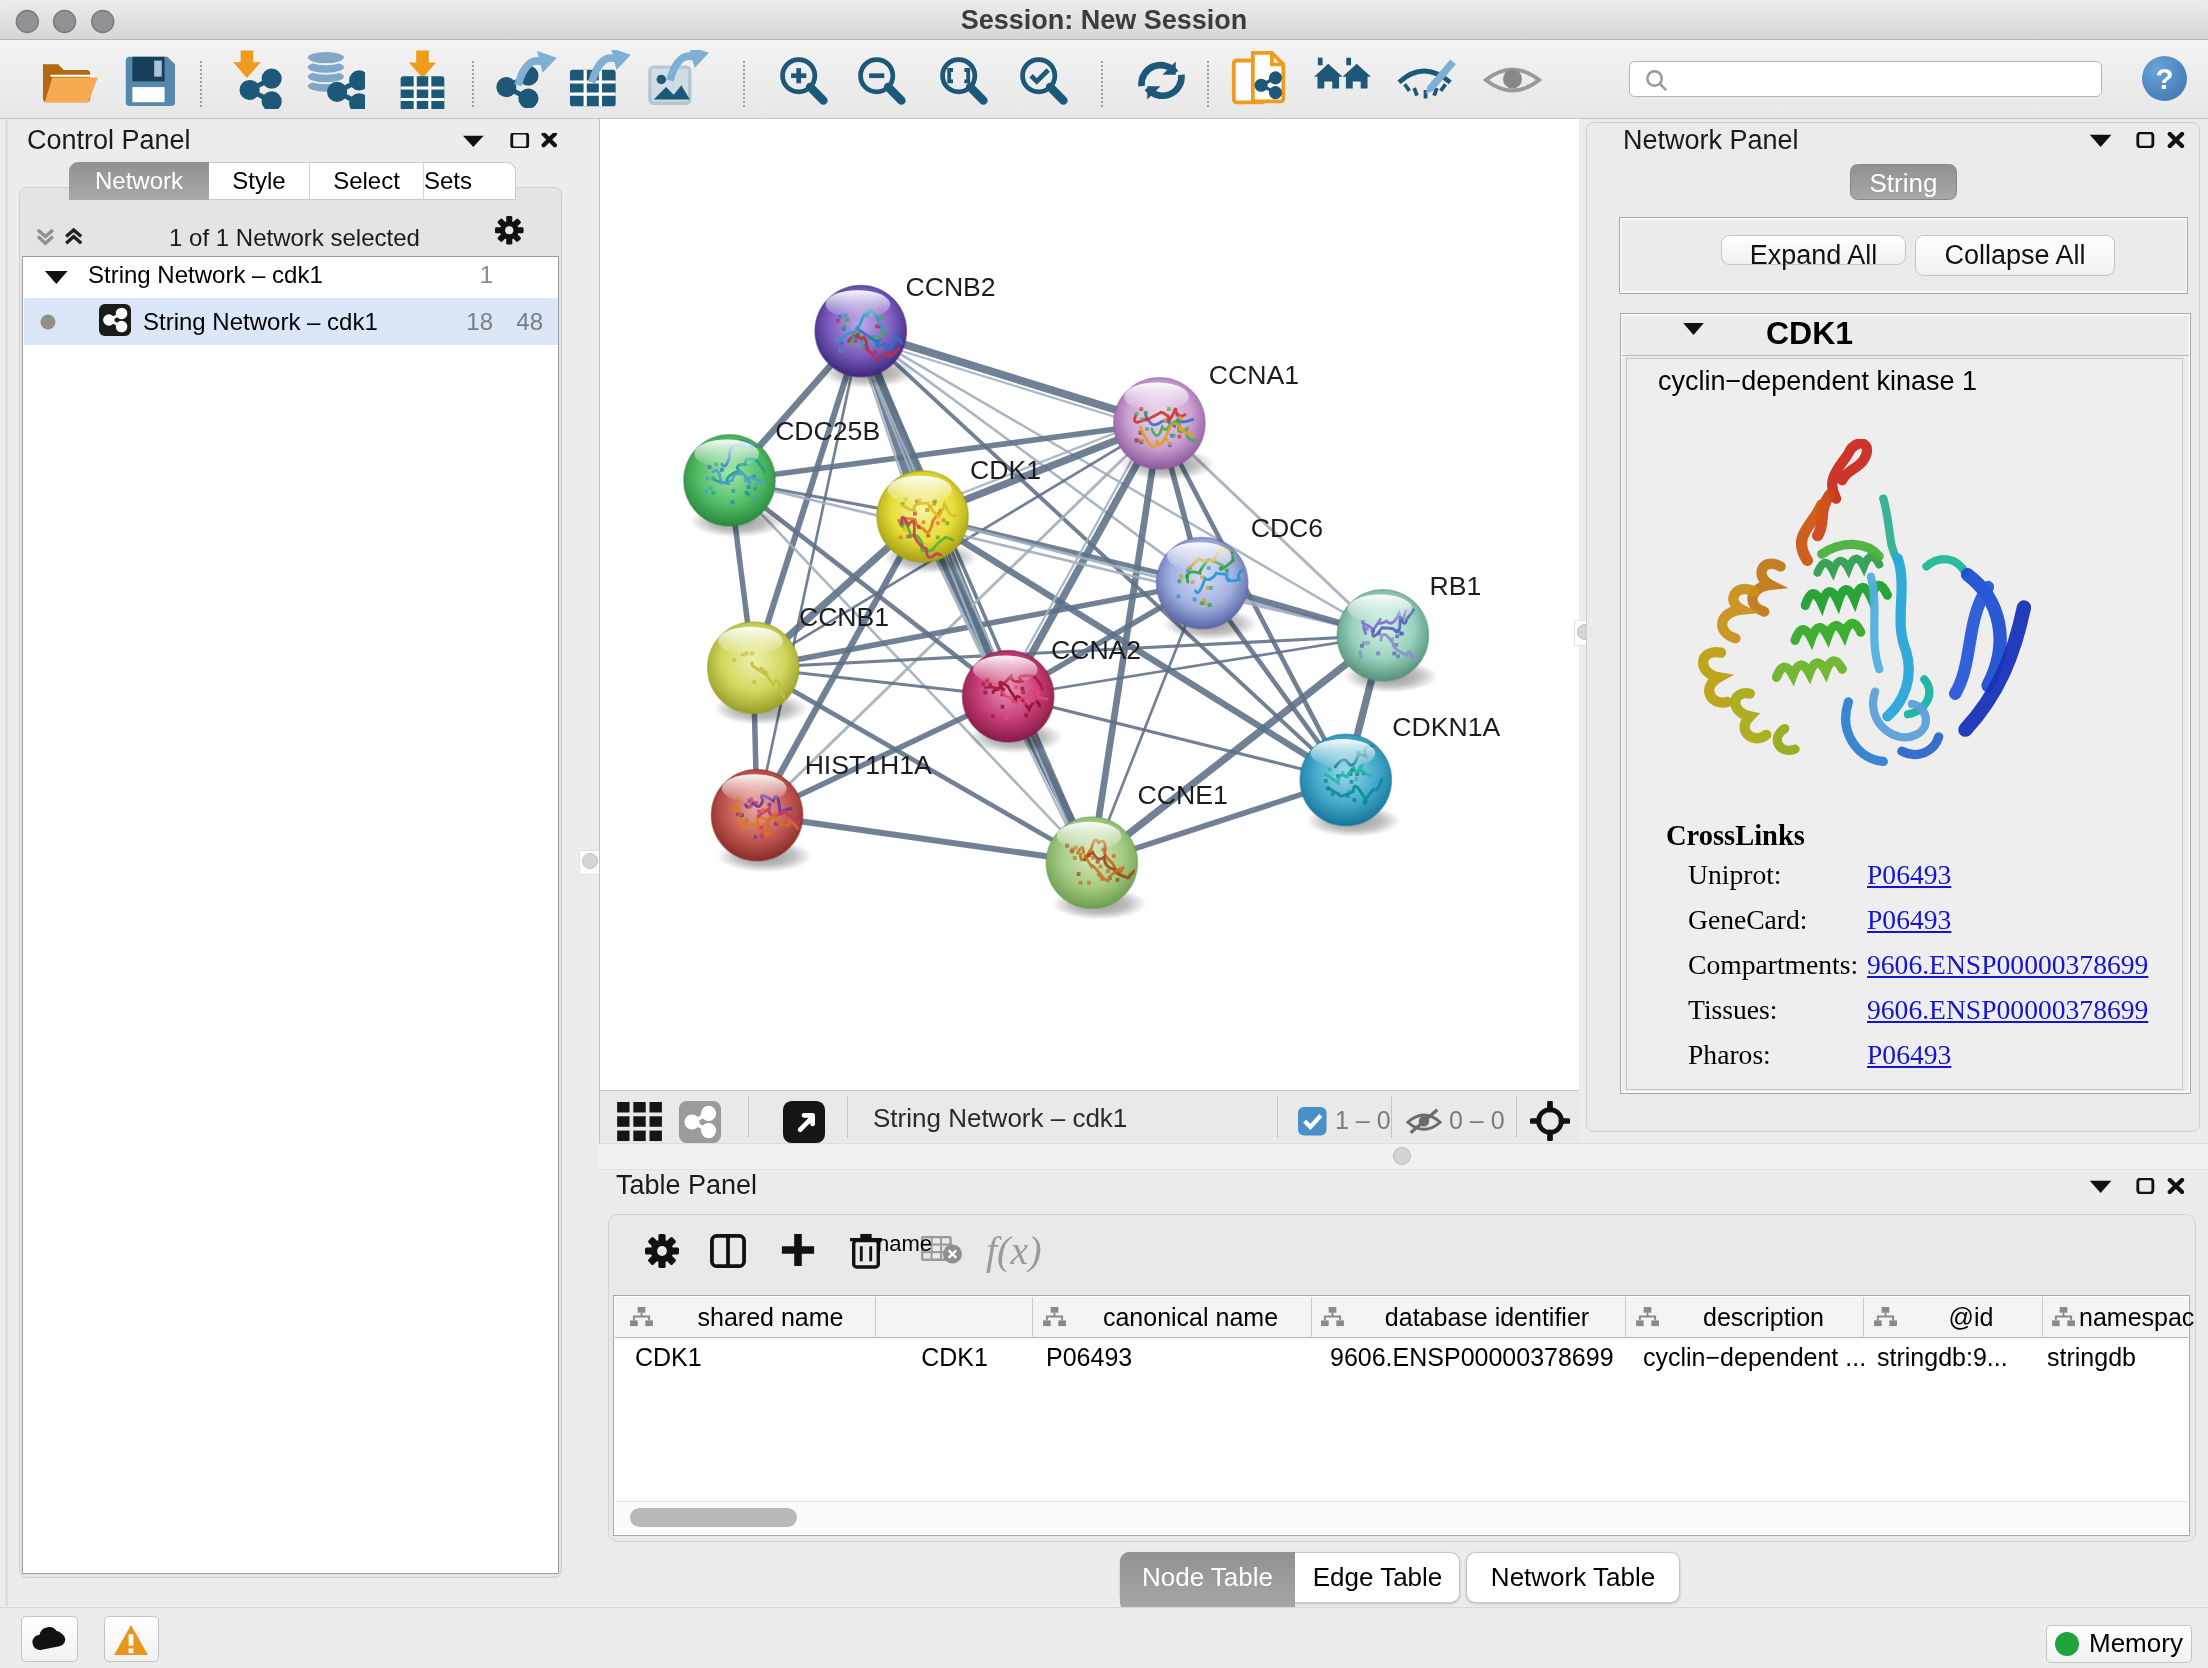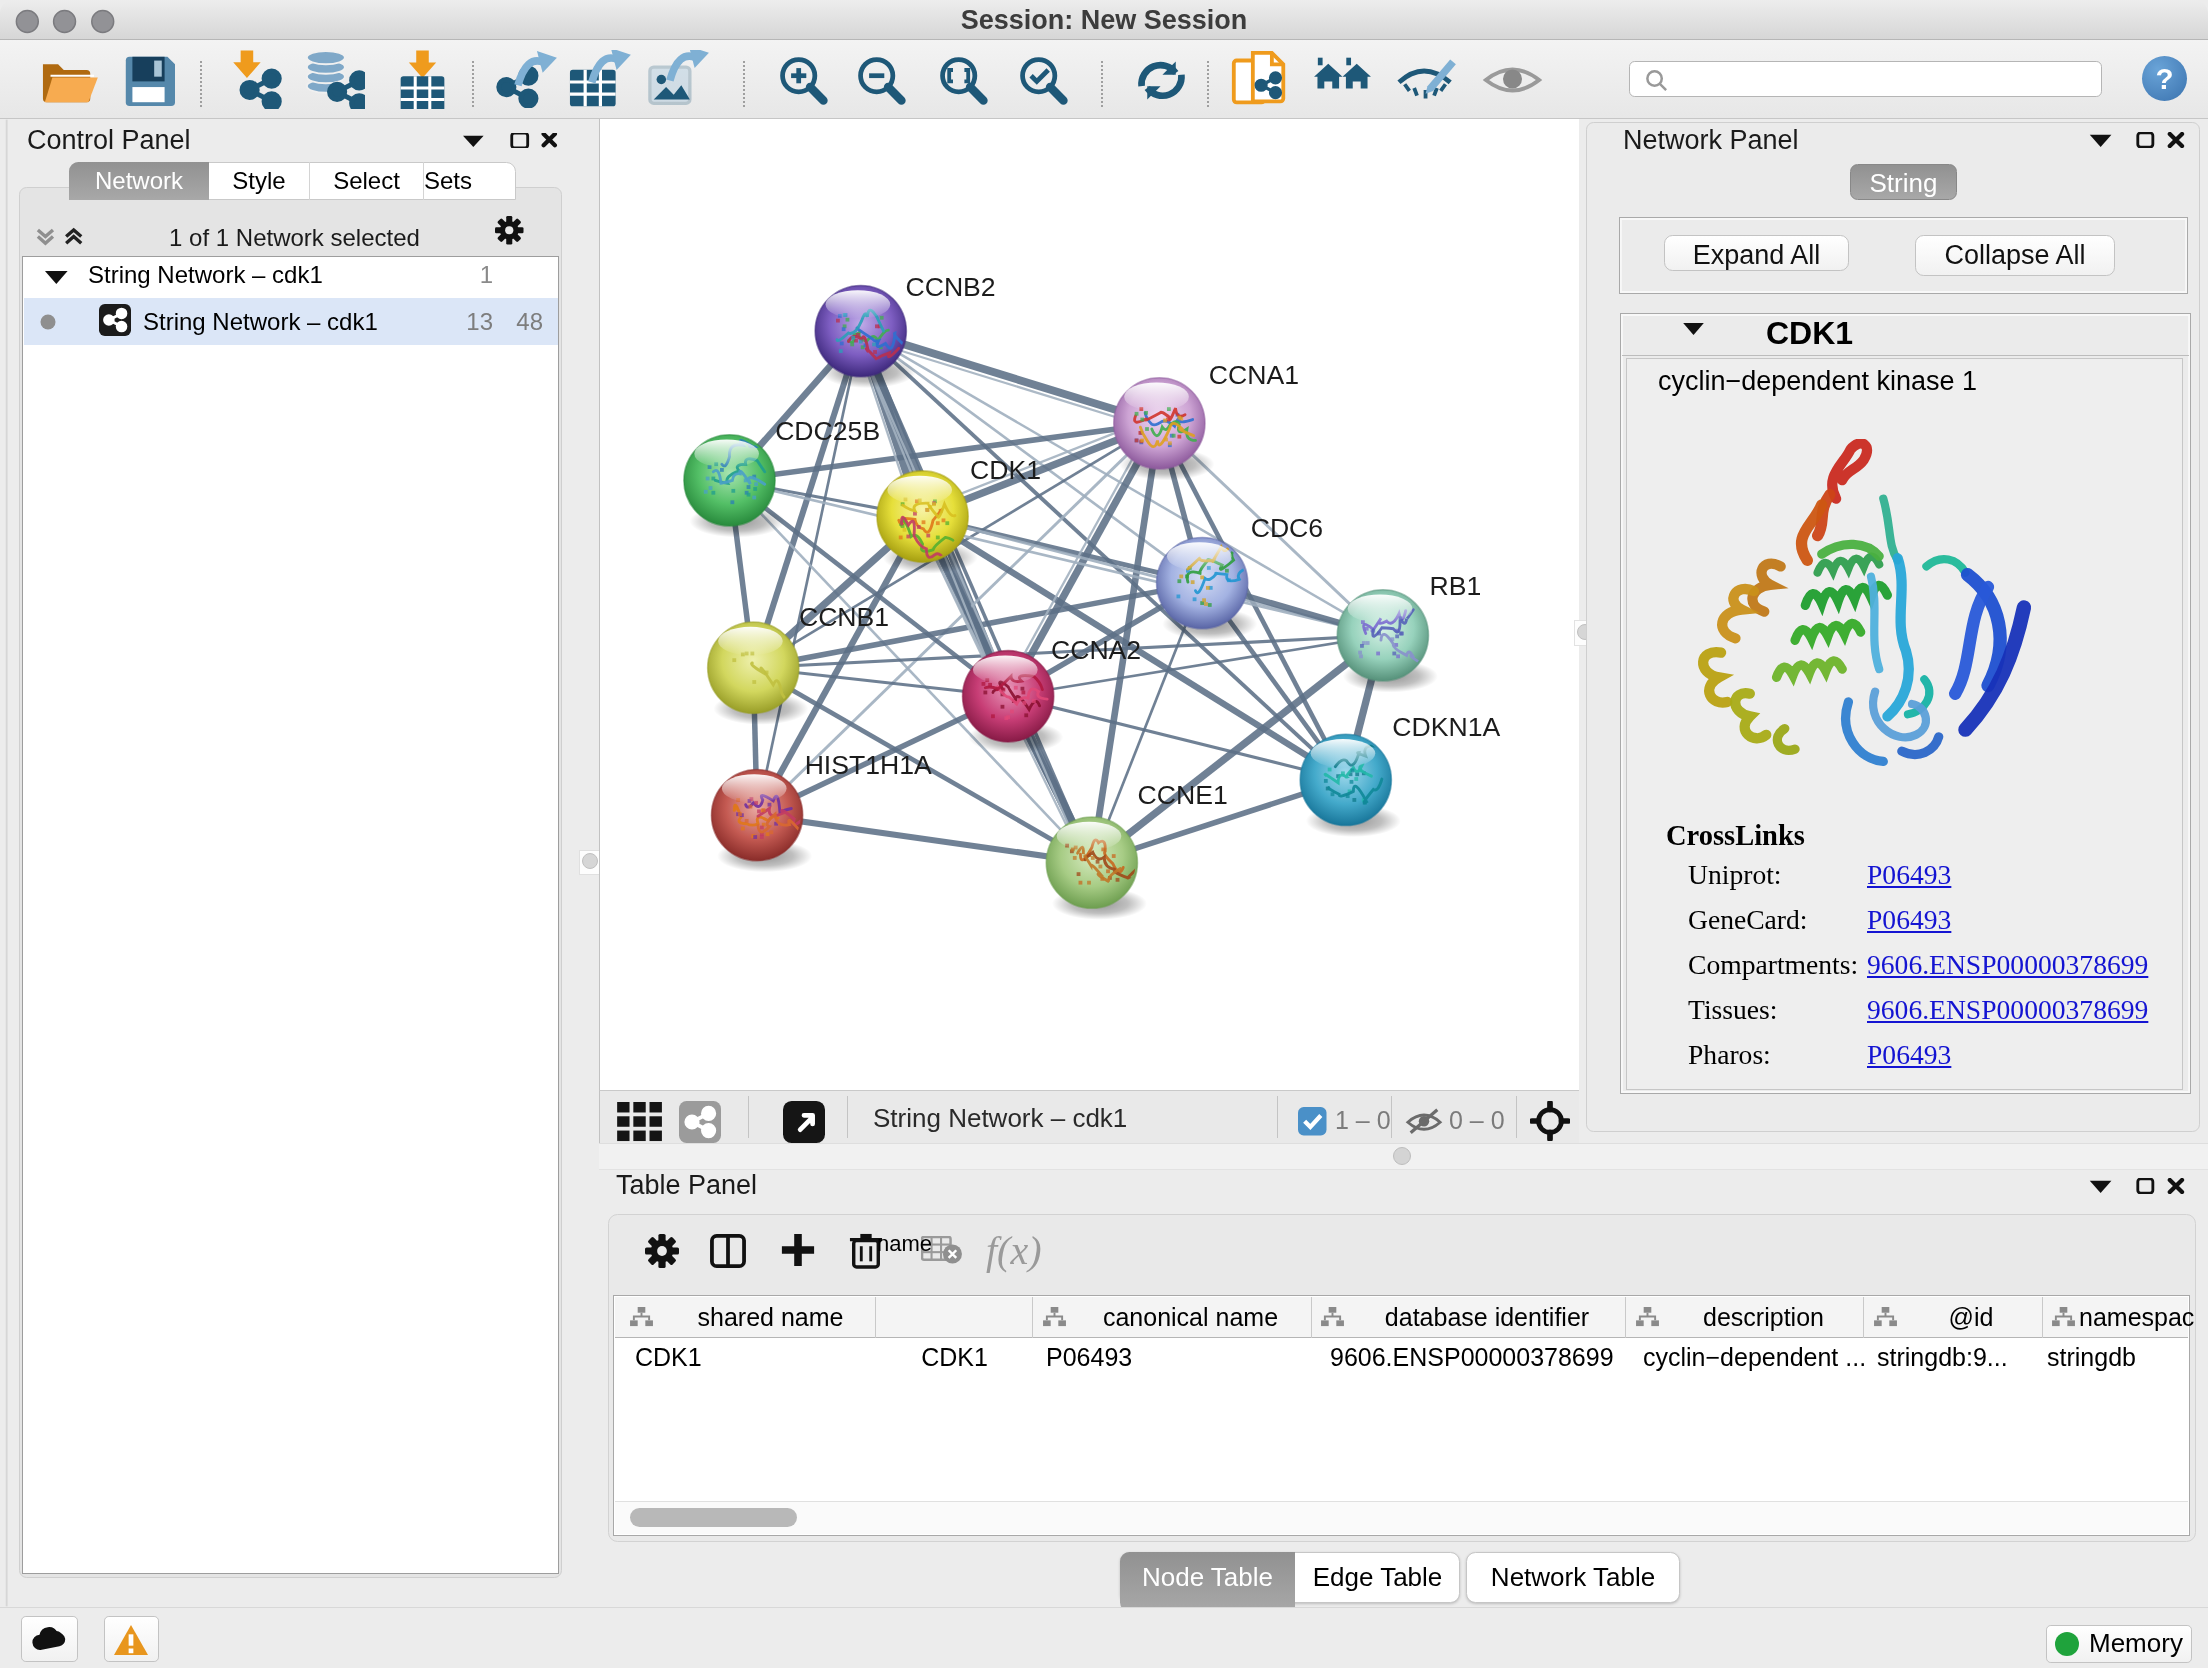--- a/index.html
+++ b/index.html
@@ -209,21 +209,21 @@
 <rect width="44" height="44" rx="8" fill="#1b1b1b"></rect>
     <g stroke="#fff" stroke-width="3.9" fill="#fff">
       <line x1="13.6" y1="22" x2="31.0" y2="13.0"></line>
       <line x1="13.6" y1="22" x2="31.0" y2="31.0"></line>
       <circle cx="13.6" cy="22" r="6.0"></circle>
       <circle cx="31.0" cy="13.0" r="6.0"></circle>
       <circle cx="31.0" cy="31.0" r="6.0"></circle>
     </g>
   </svg>
 <div class="abs" style="left:143px;top:308px;font-size:24px">String Network – cdk1</div>
-<div class="abs" style="left:438px;top:308px;width:55px;text-align:right;font-size:24px;color:#7d7d7d">13</div>
+<div class="abs" style="left:438px;top:308px;width:55px;text-align:right;font-size:24px;color:#7d7d7d">18</div>
 <div class="abs" style="left:488px;top:308px;width:55px;text-align:right;font-size:24px;color:#7d7d7d">48</div>
 
 <div class="abs" style="left:579px;top:850px;width:21px;height:25px;background:#fdfdfd;border:1px solid #e0e0e0"></div>
 <div class="abs" style="left:582px;top:853px;width:16px;height:16px;border-radius:50%;background:#d6d6d6;border:1px solid #c0c0c0"></div>
 
 <div class="abs" style="left:599px;top:119px;width:980px;height:971px;background:#fff;border-left:1.9px solid #c2c2c2"></div>
 <svg width="980" height="971" viewBox="630 125 1030 1021" style="position:absolute;left:599px;top:119px">
     <defs>
       <radialGradient id="g0" cx="50%" cy="42%" r="62%">
 <stop offset="0%" stop-color="#c0abe8"></stop>
@@ -758,21 +758,21 @@
 
 <div class="abs" style="left:1586px;top:122px;width:614px;height:1010px;background:#ebebeb;border:1px solid #cfcfcf;border-radius:7.6px"></div>
 <div class="abs ptitle" style="left:1623px;top:125px">Network Panel</div>
 <svg class="abs" style="left:2089px;top:132px" width="107" height="16" viewBox="0 0 112 17">
 <path d="M0,3 h23 l-11.5,13 z" fill="#111"></path>
 <rect x="51" y="1" width="16" height="15" rx="3" fill="none" stroke="#111" stroke-width="3"></rect>
 <path d="M85,2 l13,13 M98,2 l-13,13" stroke="#111" stroke-width="4.5" stroke-linecap="round"></path>
 </svg>
 <div class="abs graybtn" style="left:1850px;top:164px;width:107px;height:36px;line-height:36px;font-size:26px;border:1px solid #888">String</div>
 <div class="abs" style="left:1619px;top:217px;width:569px;height:77px;border:1.9px solid #a9a9a9;box-shadow:inset 0 0 0 1.9px #f8f8f8"></div>
-<div class="abs whitebtn" style="left:1664px;top:235px;width:185px;height:36px;line-height:38px;font-size:27px">Expand All</div>
+<div class="abs whitebtn" style="left:1721px;top:235px;width:185px;height:30px;line-height:38px;font-size:27px">Expand All</div>
 <div class="abs whitebtn" style="left:1915px;top:235px;width:200px;height:41px;line-height:38px;font-size:27px">Collapse All</div>
 
 <div class="abs" style="left:1620px;top:313px;width:571px;height:781px;border:1.9px solid #a9a9a9;box-shadow:inset 0 0 0 1.9px #f8f8f8"></div>
 <svg class="abs" style="left:1682px;top:321px" width="23" height="15" viewBox="0 0 24 16">
     <path d="M1,2 h22 l-11,13 z" fill="#111"></path>
   </svg>
 <div class="abs" style="left:1766px;top:315px;font-size:32px;font-weight:bold">CDK1</div>
 <div class="abs" style="left:1622px;top:355px;width:567px;border-top:1.9px solid #bcbcbc"></div>
 <div class="abs" style="left:1626px;top:358px;width:557px;height:732px;background:#eeeeee;border:1px solid #c6c6c6"></div>
 <div class="abs" style="left:1658px;top:366px;font-size:27px">cyclin−dependent kinase 1</div>

